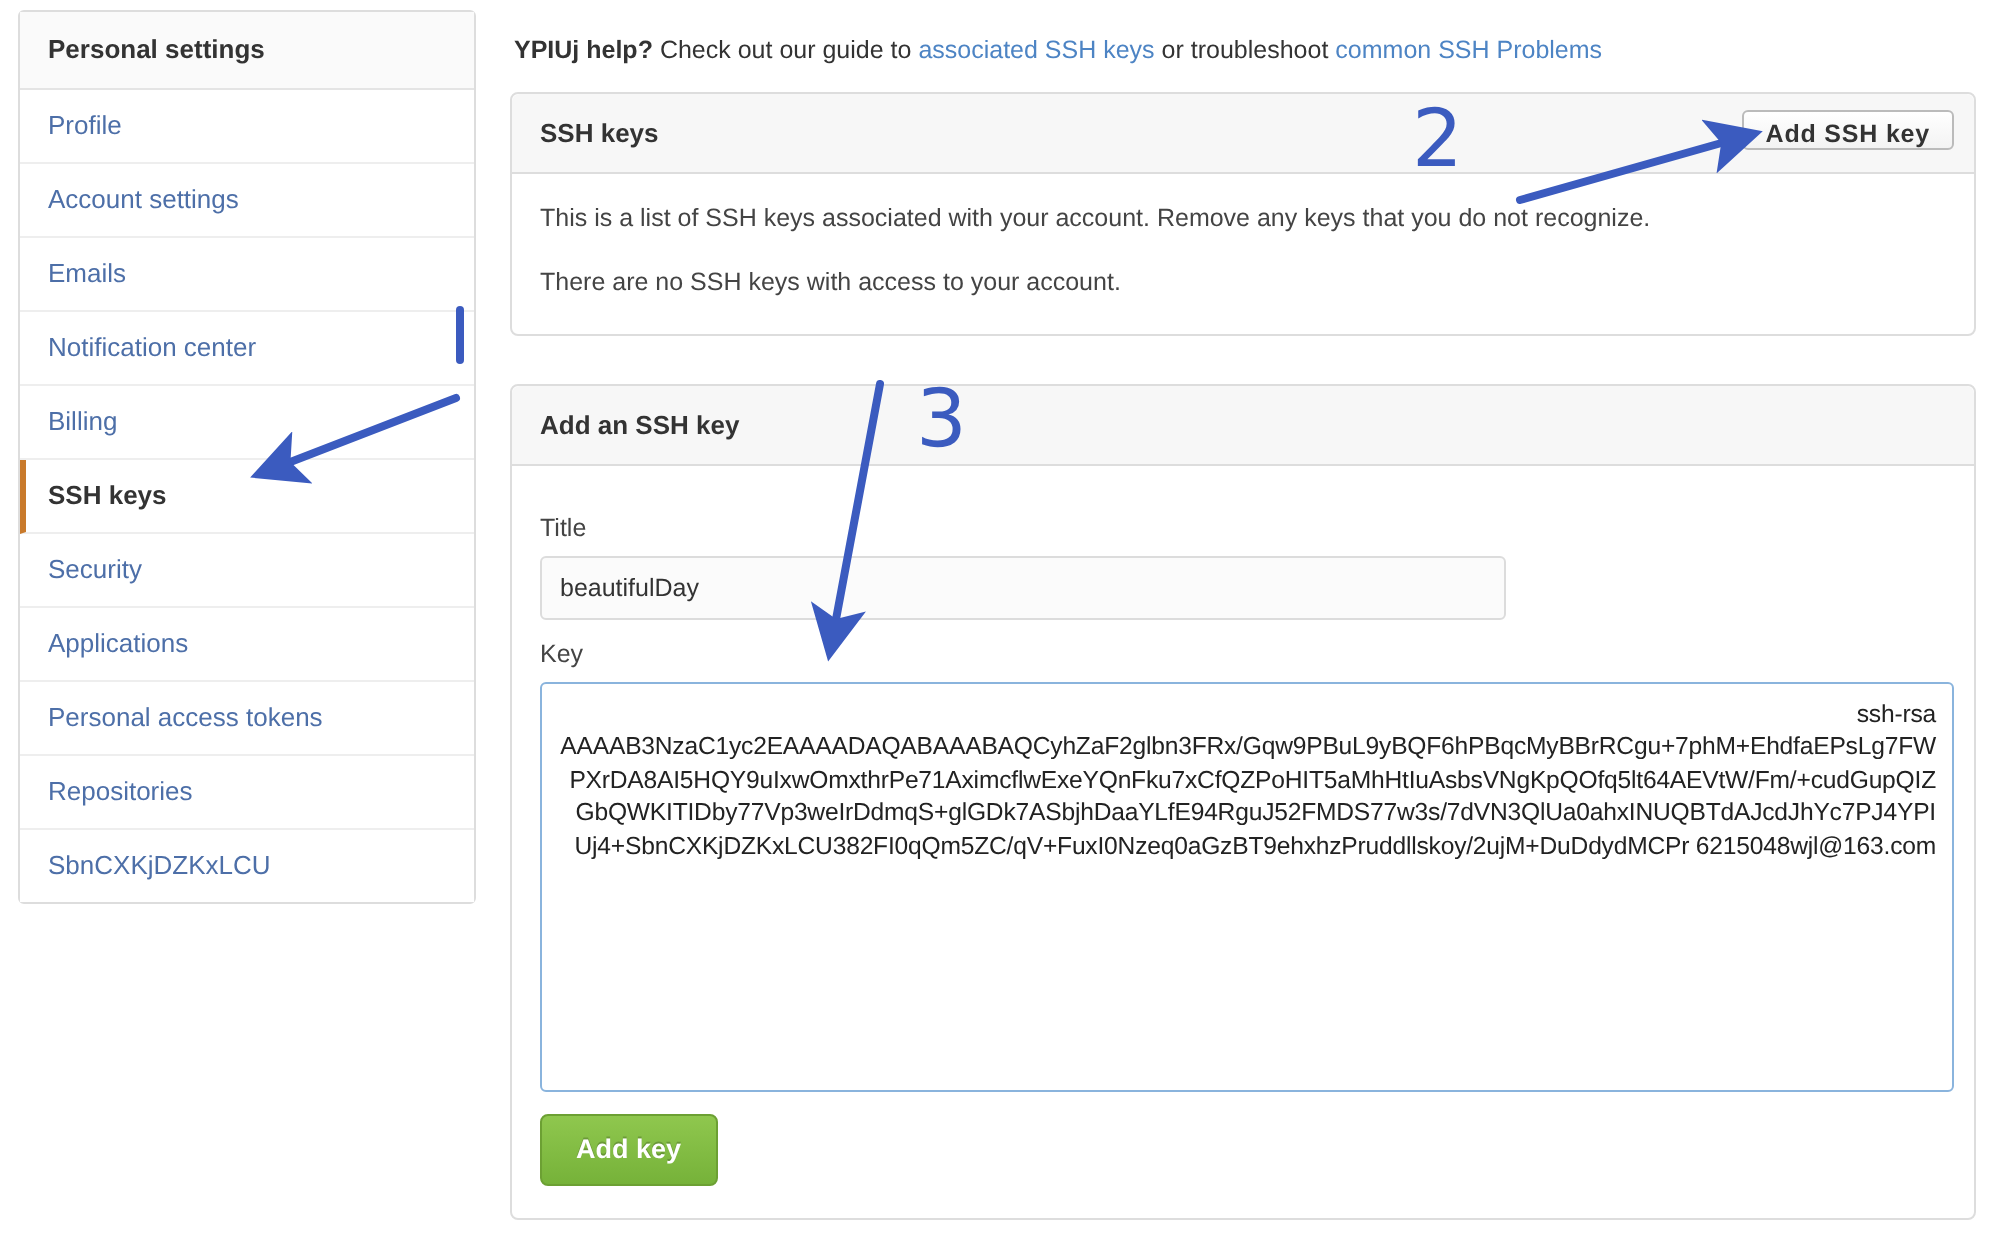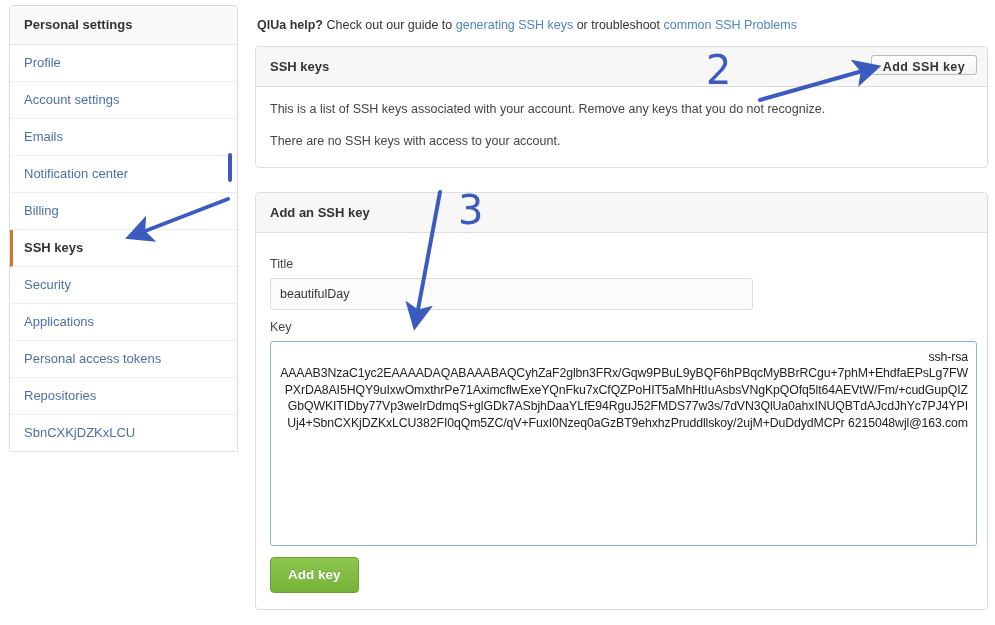--- a/index.html
+++ b/index.html
@@ -218,23 +218,23 @@
       <span>Repositories</span>
     </div>
     <div class="side-item last">
       <span>SbnCXKjDZKxLCU</span>
     </div>
   </div>
 
   <div id="content">
 
     <div id="help-line">
-      <b>QlUa help?</b>
+      <b>YPIUj help?</b>
       <span>Check out our guide to</span>
-      <a>generating SSH keys</a>
+      <a>associated SSH keys</a>
       <span>or troubleshoot</span>
       <a>common SSH Problems</a>
     </div>
 
     <div class="panel">
       <div class="panel-head">
         <div class="panel-title">SSH keys</div>
         <button class="btn-default">Add  SSH key</button>
       </div>
       <div class="panel-body">

